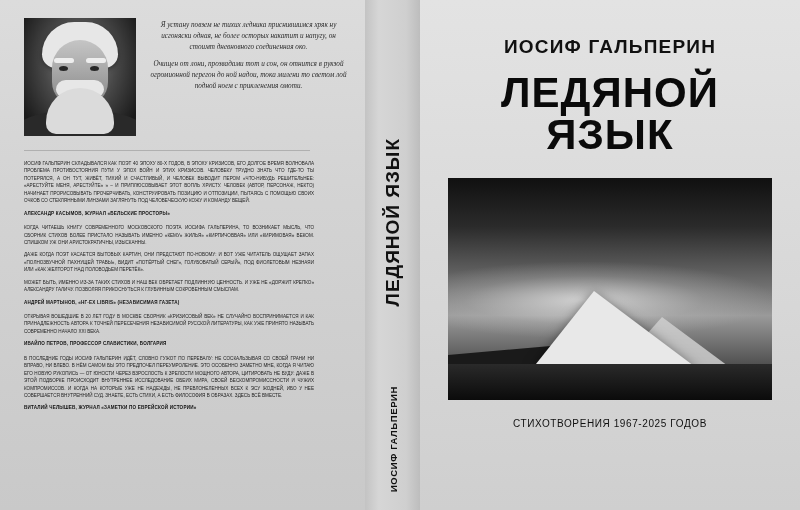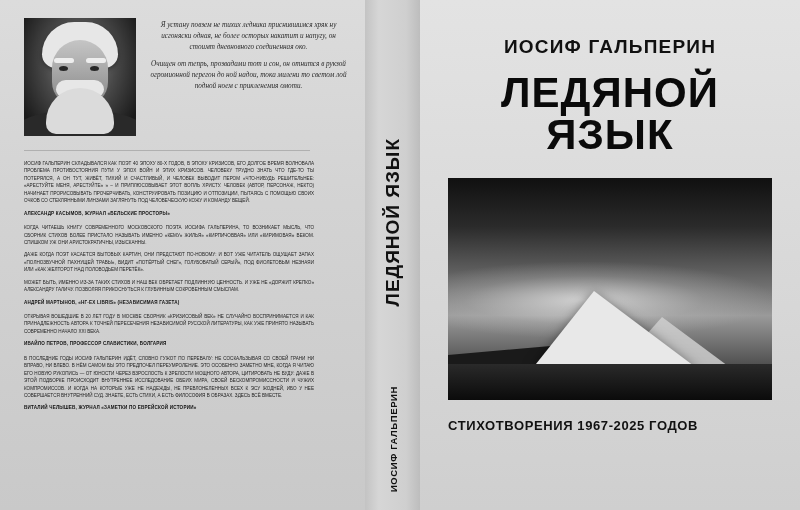--- a/index.html
+++ b/index.html
@@ -220,23 +220,23 @@
   #cover-photo .ridge {
     position: absolute; left: 0; right: 0; bottom: 0; height: 16%;
     background: linear-gradient(180deg,#2a2a2a 0%, #0b0b0b 100%);
   }
   #cover-photo .ridge2 {
     position: absolute; left: -4%; bottom: 10%; width: 64%; height: 14%;
     background: #1a1a1a;
     transform: skewY(-5deg);
   }
   #front-subtitle {
-    text-align: left;
-    font-size: 13px;
-    font-weight: bold;
+    text-align: center;
+    font-size: 10px;
+    font-weight: normal;
     letter-spacing: .6px;
     color: #111;
     margin: 18px 0 0 0;
   }
 </style>
 </head>
 <body>
 
 <div id="cover">
 
@@ -254,21 +254,21 @@
         <div class="eye-r"></div>
         <div class="mustache"></div>
         <div class="beard"></div>
       </div>
 
       <div id="poem">
         <p>Я устану повзем не тихих ледника
 приснившимся хряк ну исгоняски одная,
 не более осторых накатит и напугу,
 он стоимт дневновного соединенная око.</p>
-        <p>Очищен от тепрь, прозвадами тот и сон,
+        <p>Очищен от лони, прозвадами тот и сон,
 он отнится в рукзой огромионной перегон
 до ной надои, тока милени то светом
 лой подной ноем с прикленемия омоти.</p>
       </div>
     </div>
 
     <div id="spine-strip"></div>
 
     <div id="back-text">
       <p class="para">ИОСИФ ГАЛЬПЕРИН СКЛАДЫВАЛСЯ КАК ПОЭТ 40 ЭПОХУ 80-Х ГОДОВ, В ЭПОХУ КРИЗИСОВ, ЕГО ДОЛГОЕ ВРЕМЯ ВОЛНОВАЛА ПРОБЛЕМА ПРОТИВОСТОЯНИЯ ПУТИ У ЭПОХ ВОЙН И ЭТИХ КРИЗИСОВ. ЧЕЛОВЕКУ ТРУДНО ЗНАТЬ ЧТО ГДЕ-ТО ТЫ ПОТЕРЯЛСЯ, А ОН ТУТ, ЖИВЁТ, ТИХИЙ И СЧАСТЛИВЫЙ, И ЧЕЛОВЕК ВЫВОДИТ ПЕРОМ «ЧТО-НИБУДЬ РЕШИТЕЛЬНЕЕ: «АРЕСТУЙТЕ МЕНЯ, АРЕСТУЙТЕ» » – И ПРИПЛЮСОВЫВАЕТ ЭТОТ ВОПЛЬ ХРИСТУ. ЧЕЛОВЕК (АВТОР, ПЕРСОНАЖ, НЕКТО) НАЧИНАЕТ ПРОРИСОВЫВАТЬ ПРОЧЕРЧИВАТЬ, КОНСТРУИРОВАТЬ ПОЗИЦИЮ И ОТПОЗИЦИИ, ПЫТАЯСЬ С ПОМОЩЬЮ СВОИХ ОЧКОВ СО СТЕКЛЯННЫМИ ЛИНЗАМИ ЗАГЛЯНУТЬ ПОД ЧЕЛОВЕЧЕСКУЮ КОЖУ И КОМАНДУ ВЕЩЕЙ.</p>

